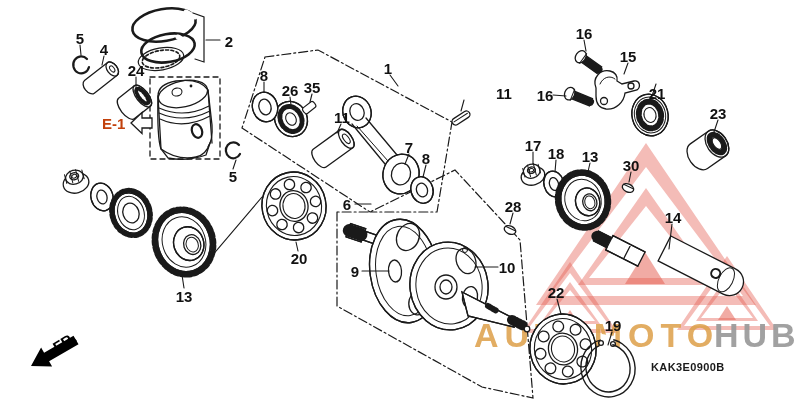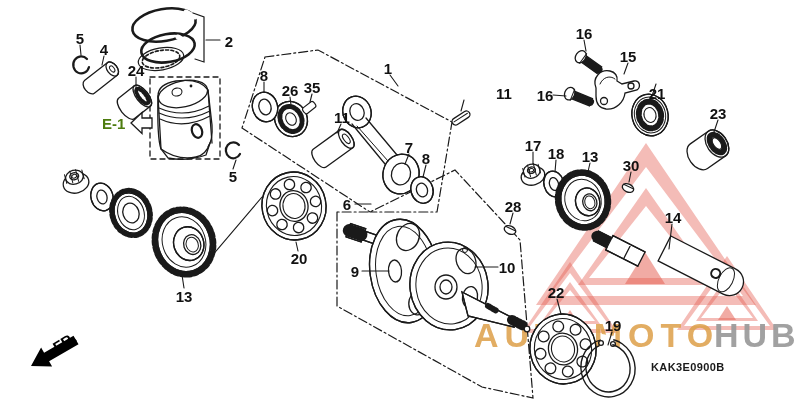--- a/index.html
+++ b/index.html
@@ -1,21 +1,21 @@
 <!DOCTYPE html>
 <html><head>
 <meta charset="utf-8">
 <style>
   html,body{margin:0;padding:0;background:#fff;}
   #stage{position:relative;width:800px;height:400px;background:#fff;overflow:hidden;
          font-family:"Liberation Sans",sans-serif;}
   #art{position:absolute;left:0;top:0;}
   .plabel{position:absolute;transform:translate(-50%,-50%);
           font:700 15px "Liberation Sans",sans-serif;color:#111;white-space:nowrap;}
-  .ref-label{position:absolute;font:700 15px "Liberation Sans",sans-serif;color:#4d7c0f;}
+  .ref-label{position:absolute;font:700 15px "Liberation Sans",sans-serif;color:#c2410c;}
   .code-label{position:absolute;left:651px;top:361px;
               font:700 11px "Liberation Sans",sans-serif;color:#1a1a1a;letter-spacing:.4px;}
 </style>
 </head>
 <body>
 
 <div id="stage">
 <svg id="art" width="800" height="400" viewBox="0 0 800 400">
 
   <g fill="#e4574a" fill-rule="evenodd">

